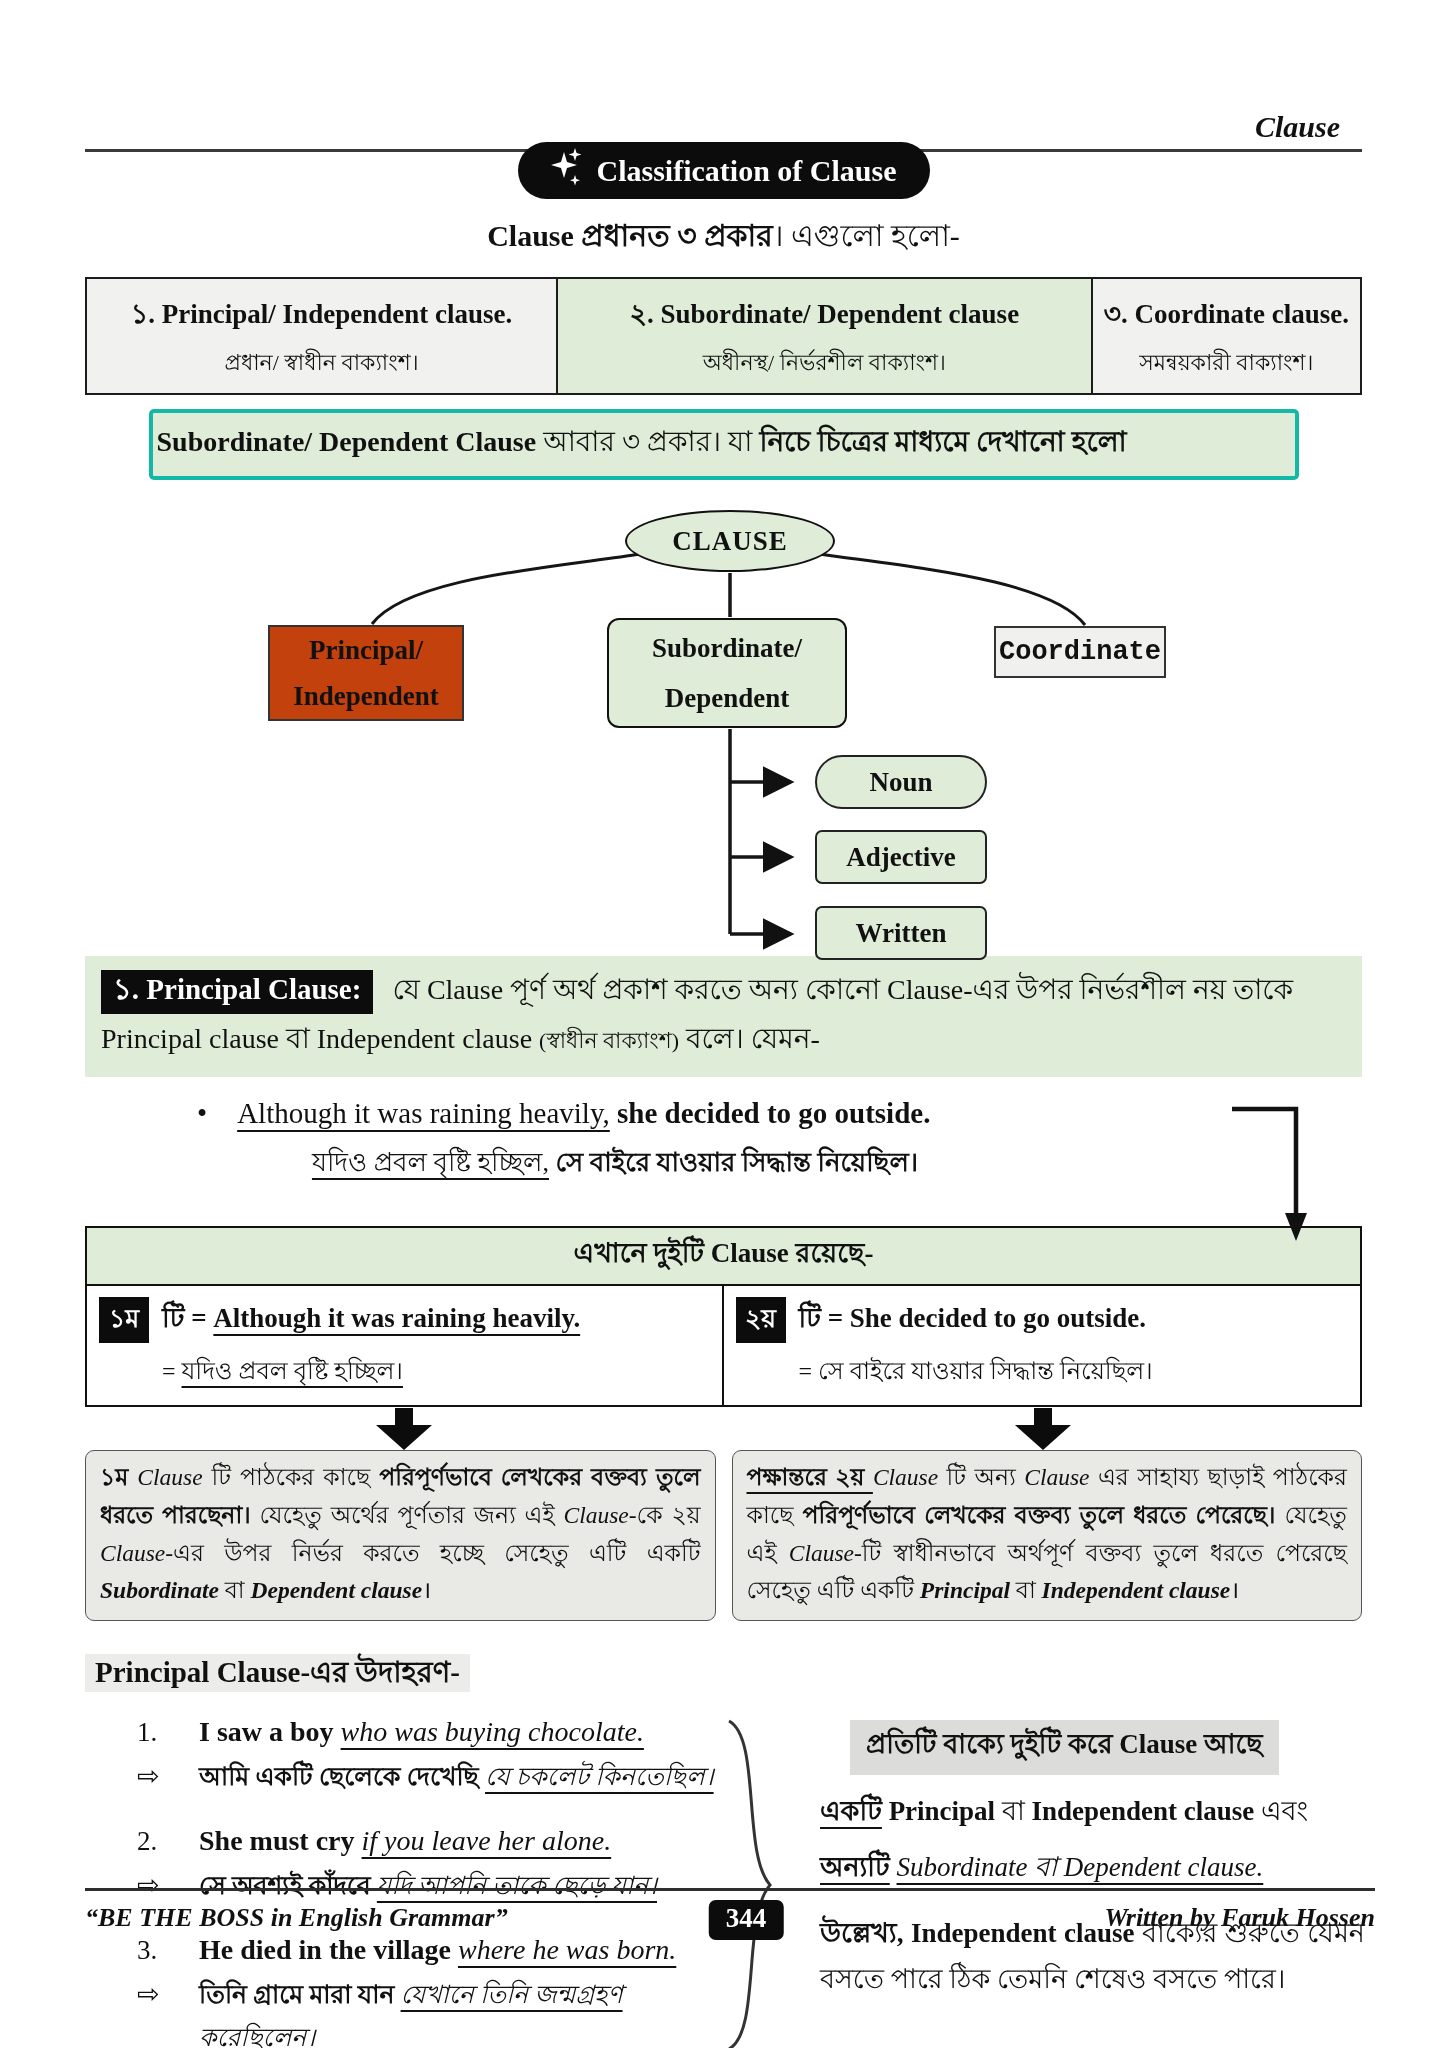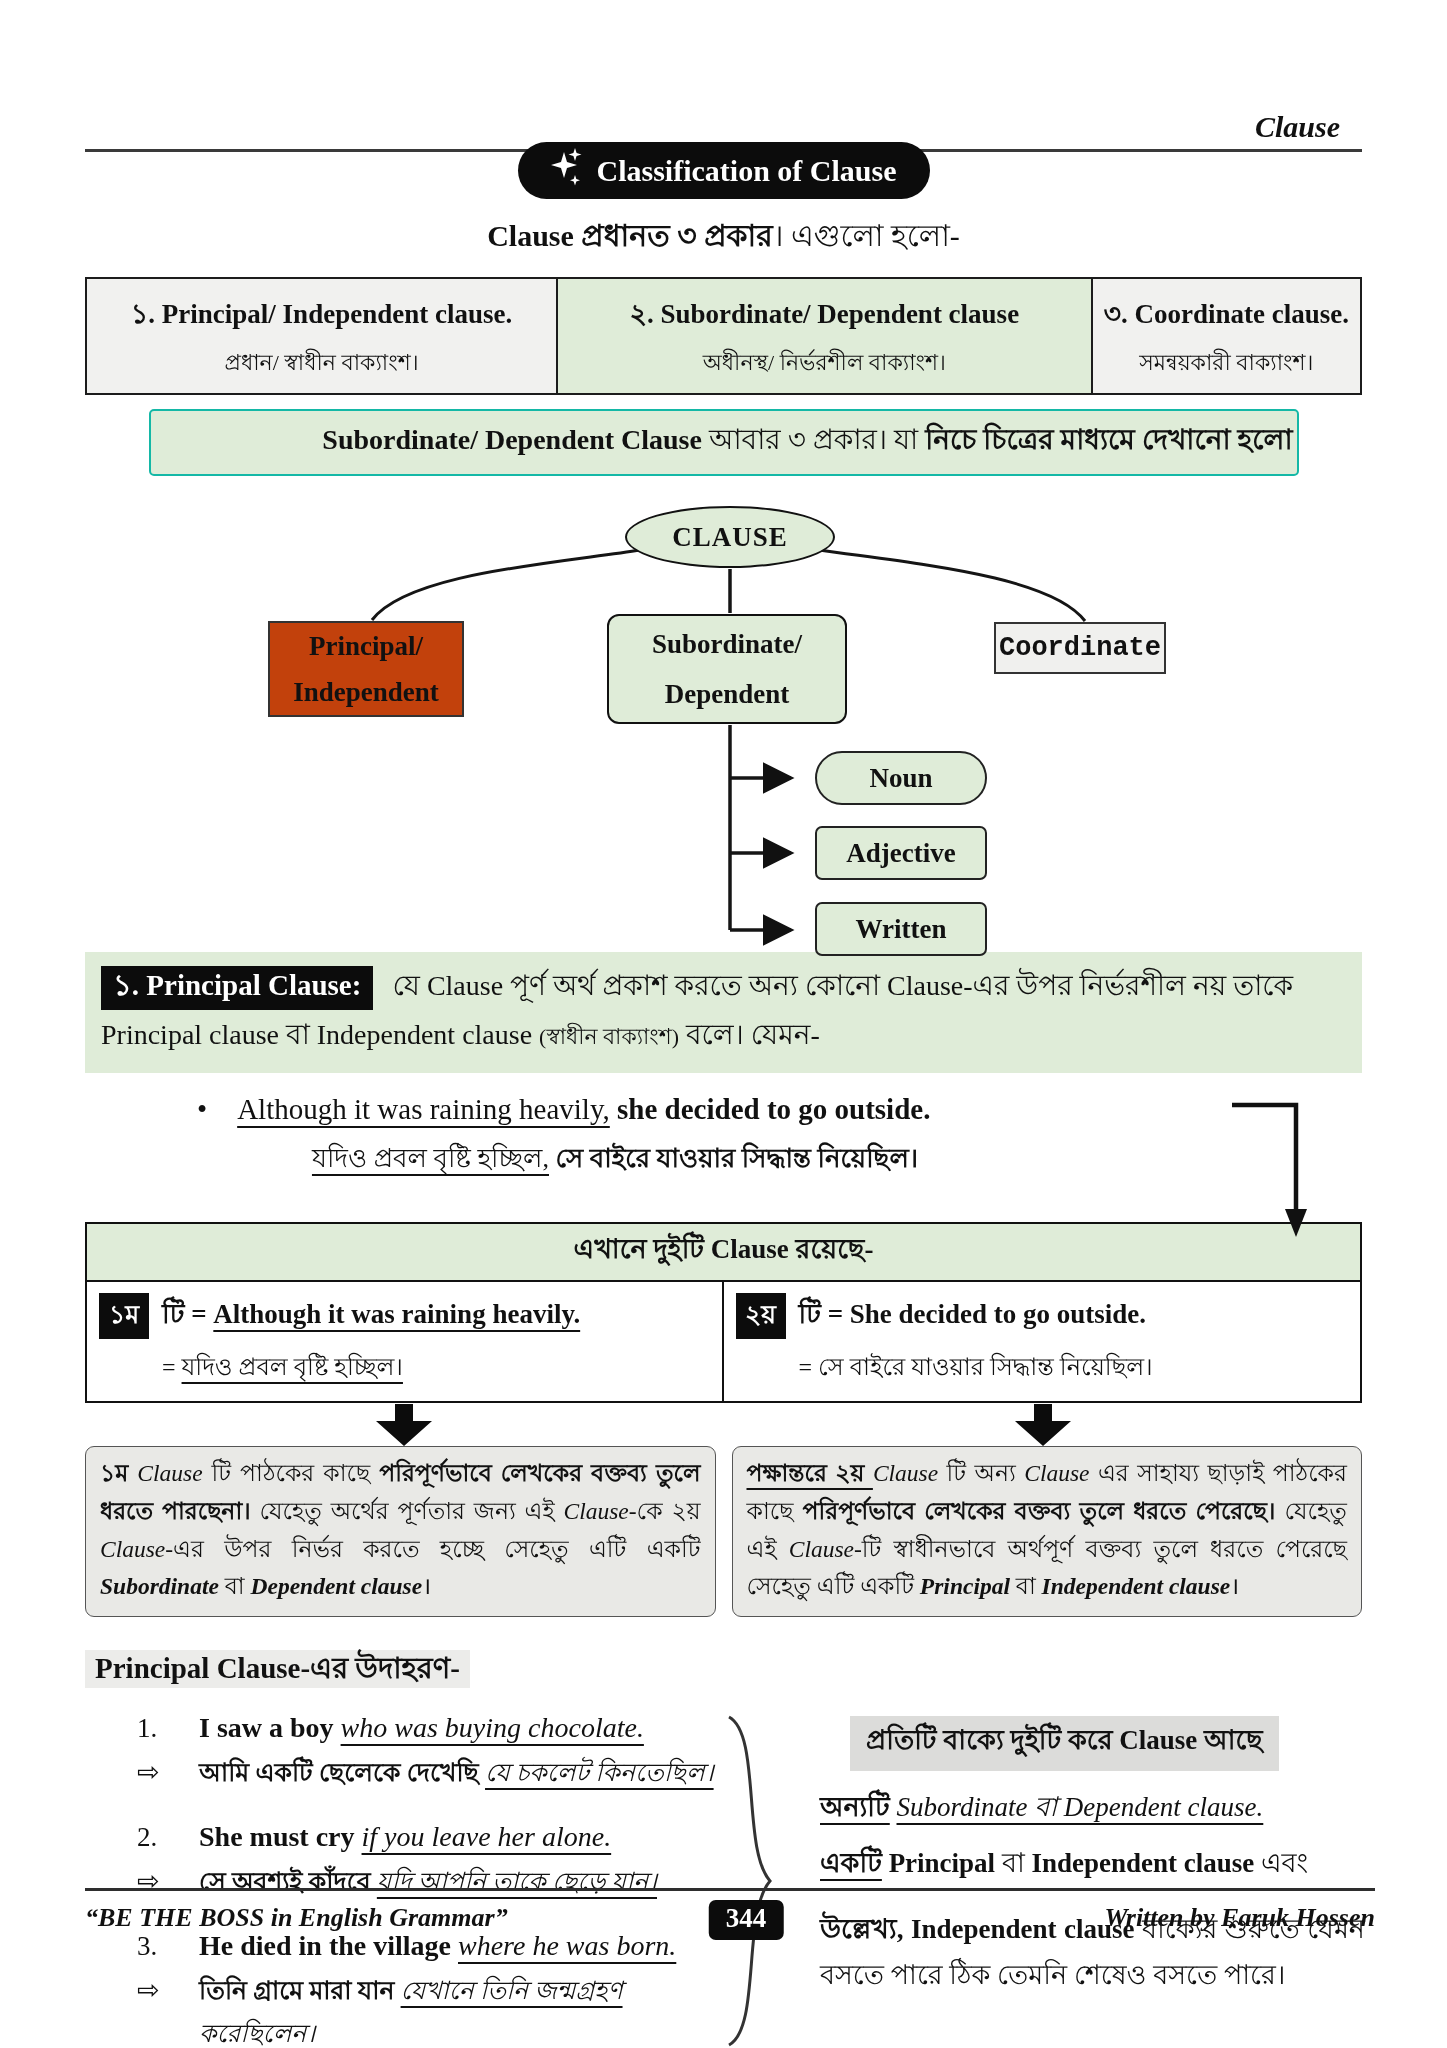--- a/index.html
+++ b/index.html
@@ -24,22 +24,22 @@
 
   
   .types-table { display:flex; border:2.5px solid #1c1c1c; margin-top:14px; }
   .types-cell { padding:14px 6px 11px; text-align:center; border-right:2.5px solid #1c1c1c; background:#f1f1ef; }
   .types-cell:last-child { border-right:none; }
   .types-cell.green { background:#dfecd8; }
   .tc-title { font-size:27px; font-weight:bold; }
   .tc-sub { font-size:22px; margin-top:7px; }
   .w1{width:37%;} .w2{width:42%;} .w3{width:21%;}
 
-  .banner { width:1150px; margin:14px auto 0; background:#dfecd8; border:2px solid #14b8a6;
-            border-radius:5px; text-align:right; font-size:28px; padding:7px 4px 9px; }
+  .banner { width:1150px; margin:14px auto 0; background:#dfecd8; border:4px solid #14b8a6;
+            border-radius:5px; text-align:left; font-size:28px; padding:7px 4px 9px; }
 
   
   .diagram { position:relative; height:468px; margin-top:8px; }
   .dg-node { position:absolute; display:flex; flex-direction:column; align-items:center;
              justify-content:center; font-weight:bold; font-size:27px; text-align:center; z-index:2; }
   .n-root { left:540px; top:22px; width:210px; height:62px; background:#dfecd8;
             border:2.5px solid #111; border-radius:50%; letter-spacing:1px; }
   .n-left { left:183px; top:137px; width:196px; height:96px; background:#c2410c;
             border:2px solid #333; line-height:46px; }
   .n-center { left:522px; top:130px; width:240px; height:110px; background:#dfecd8;
@@ -273,22 +273,22 @@
         </div>
 
       </div>
 
       <svg class="brace" width="50" height="334" viewBox="0 0 50 334">
         <path d="M4,3 C36,20 17,135 45,167 C17,199 36,314 4,331" stroke="#333" stroke-width="3" fill="none"></path>
       </svg>
 
       <div class="note-col">
         <div class="note-head">প্রতিটি বাক্যে দুইটি করে Clause আছে</div>
+        <div class="note-line"><span class="b u">একটি</span><span> </span><span class="b">Principal</span><span> বা </span><span class="b">Independent clause</span><span> এবং</span></div>
         <div class="note-line"><span class="b u">অন্যটি</span><span> </span><span class="i u">Subordinate বা Dependent clause.</span></div>
-        <div class="note-line"><span class="b u">একটি</span><span> </span><span class="b">Principal</span><span> বা </span><span class="b">Independent clause</span><span> এবং</span></div>
         <div class="note-para"><span class="b">উল্লেখ্য,</span><span> </span><span class="b">Independent clause</span><span> বাক্যের শুরুতে যেমন বসতে পারে ঠিক তেমনি শেষেও বসতে পারে।</span></div>
       </div>
     </div>
 
   </div>
 
   <div class="footer">
     <span class="footer-left">“BE THE BOSS in English Grammar”</span>
     <span class="page-badge">344</span>
     <span class="footer-right">Written by Faruk Hossen</span>

